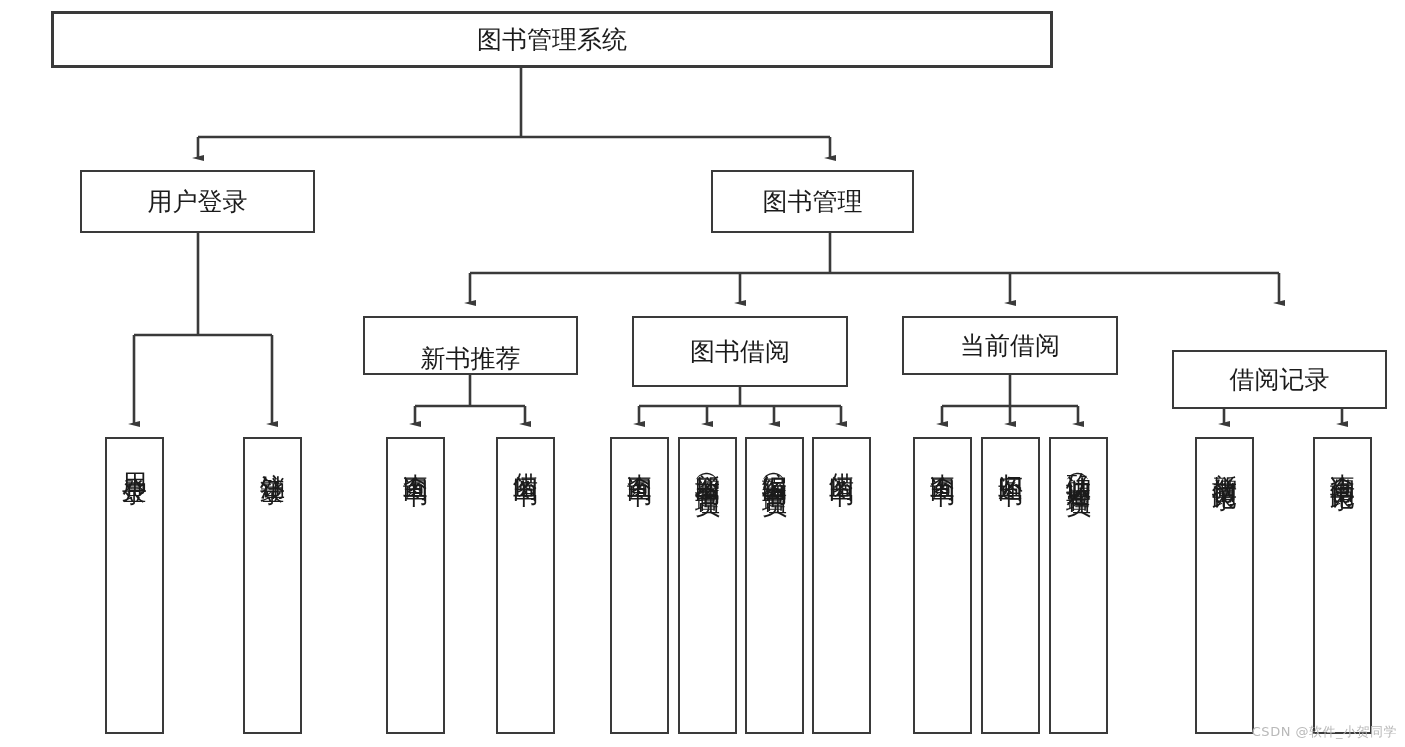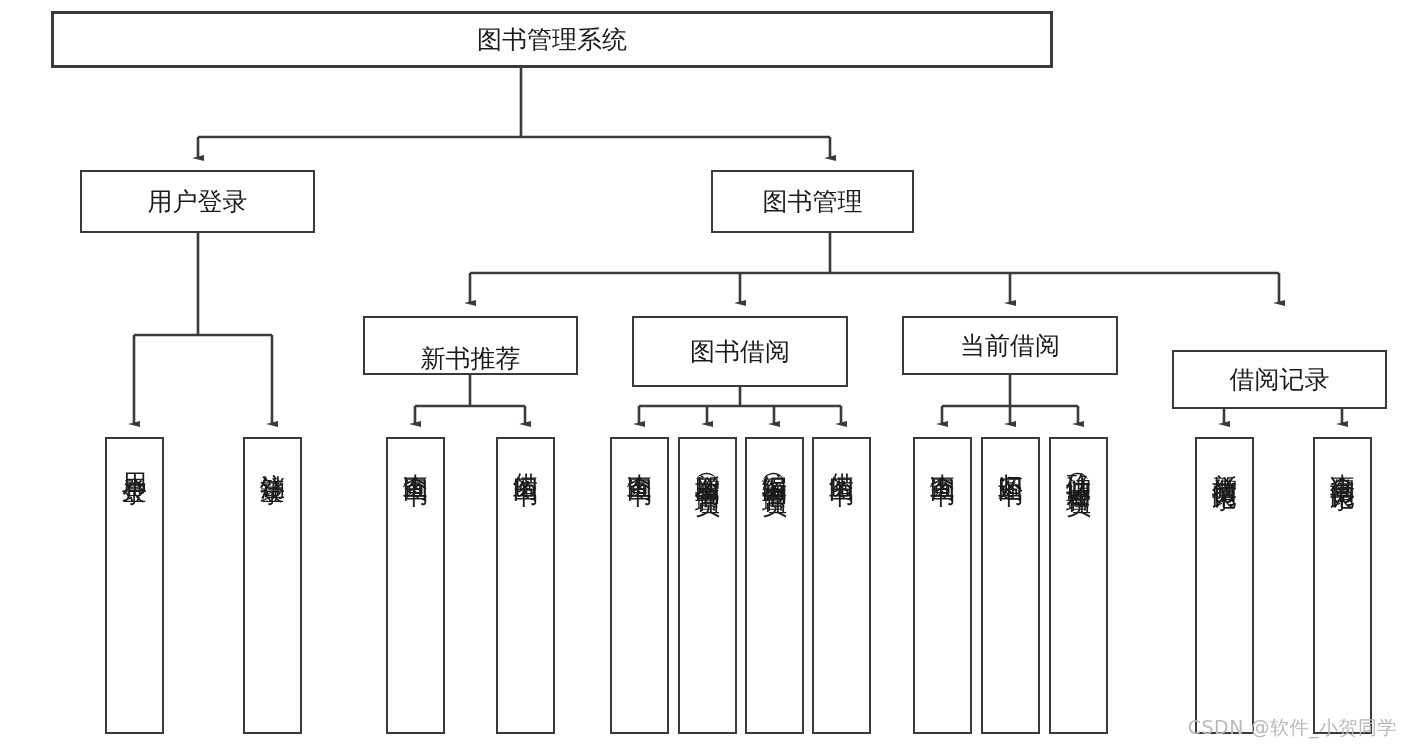--- a/index.html
+++ b/index.html
@@ -60,21 +60,21 @@
     text-orientation: upright;
     font-size: 25px;
     letter-spacing: 3px;
     line-height: 1;
     white-space: nowrap;
   }
   .watermark {
     position: absolute;
     right: 8px;
     bottom: 6px;
-    font-size: 19px;
+    font-size: 13px;
     color: #b9b9b9;
     letter-spacing: 0.5px;
     white-space: nowrap;
     user-select: none;
   }
 </style>
 </head>
 <body>
 
 <div id="canvas">

